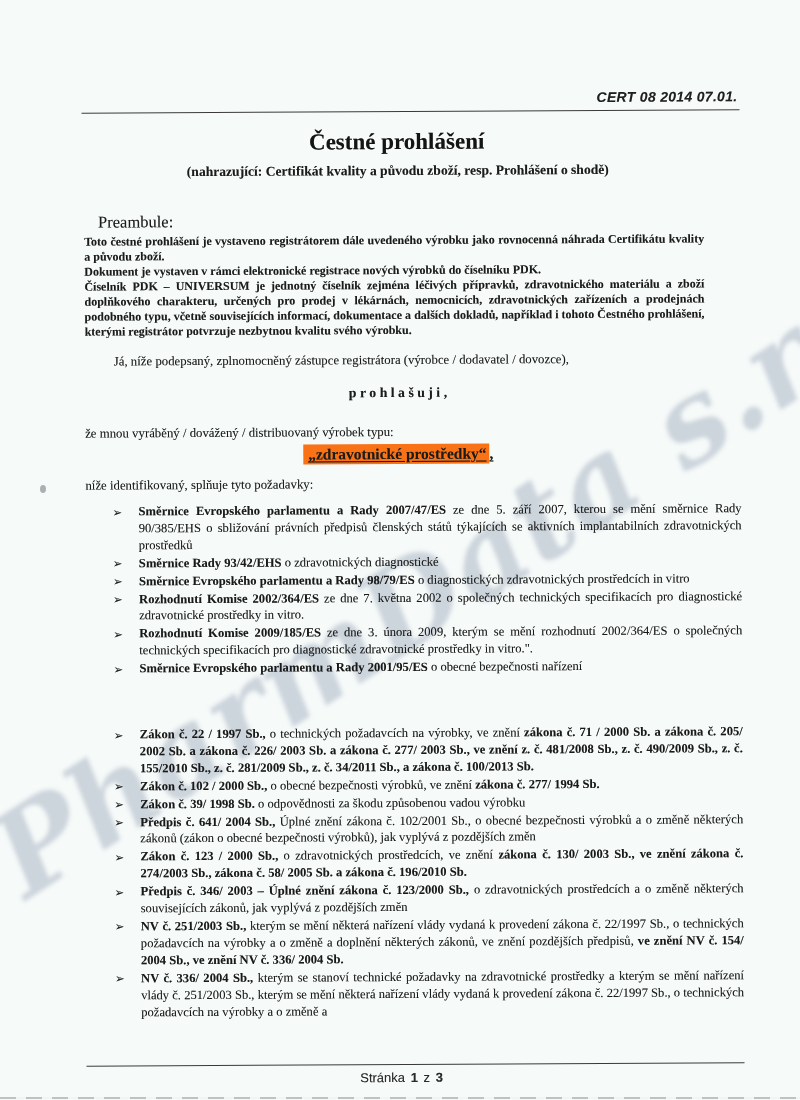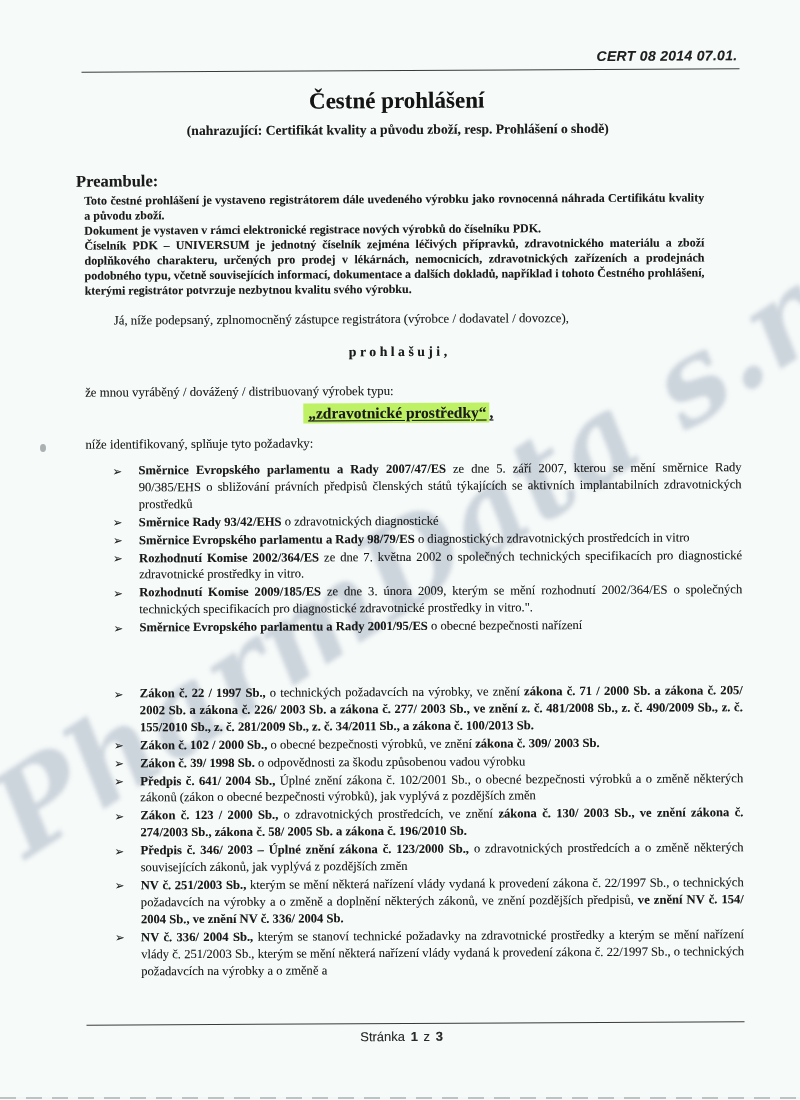--- a/index.html
+++ b/index.html
@@ -4,21 +4,21 @@
 <style>
   html, body { margin: 0; padding: 0; }
   body {
     width: 800px; height: 1100px;
     background: #f6faf9;
     font-family: "Liberation Serif", serif;
     color: #1b1b1b;
     overflow: hidden;
     position: relative;
   }
-  .scan-page { position: absolute; inset: 0; }
+  .scan-page { position: absolute; inset: 0; margin-top: 41px; }
 
   
   .watermark {
     position: absolute; left: -80px; top: 472px; width: 1040px; height: 140px;
     text-align: center; line-height: 140px; white-space: nowrap;
     font-family: "DejaVu Serif", serif; font-style: italic; font-weight: bold;
     font-size: 116px; letter-spacing: 1px;
     color: rgba(163,175,192,0.5);
     filter: blur(2.2px);
     transform: rotate(-33deg);
@@ -44,22 +44,22 @@
   .doc-title {
     position: absolute; top: 88px; left: 85px; width: 628px;
     text-align: center; font-size: 23px; font-weight: bold; color: #141414;
   }
   .doc-subtitle {
     position: absolute; top: 122px; left: 60px; width: 680px;
     text-align: center; font-size: 13.6px; font-weight: bold;
   }
 
   .preamble-heading {
-    position: absolute; top: 170px; left: 78px;
-    font-size: 16.5px; font-weight: bold;
+    position: absolute; top: 170px; left: 100px;
+    font-size: 16.5px; font-weight: normal;
   }
   .preamble-body {
     position: absolute; top: 192px; left: 86px; width: 620px;
     font-size: 12px; font-weight: bold; line-height: 15px; text-align: justify;
   }
 
   .intro-line {
     position: absolute; top: 312px; left: 86px; width: 620px;
     font-size: 12.8px; padding-left: 29px; box-sizing: border-box;
   }
@@ -69,21 +69,21 @@
   }
   .product-line {
     position: absolute; top: 384px; left: 86px; width: 620px;
     font-size: 12.8px;
   }
   .product-type-wrap {
     position: absolute; top: 404px; left: 85px; width: 628px;
     text-align: center; font-size: 15.5px; font-weight: bold;
   }
   .product-type-wrap .hl {
-    background: #bef264; padding: 1px 3px 2px 5px;
+    background: #f97316; padding: 1px 3px 2px 5px;
     text-decoration: underline; text-underline-offset: 2px;
   }
   .product-type-wrap .hl-suffix { text-decoration: underline; text-underline-offset: 2px; }
   .req-line {
     position: absolute; top: 436px; left: 86px; width: 620px;
     font-size: 12.8px;
   }
 
   ul.req-list {
     list-style: none; margin: 0; padding: 0;
@@ -158,21 +158,21 @@
     <ul class="req-list eu">
         <li><span class="marker">➢</span><span class="b">Směrnice Evropského parlamentu a Rady 2007/47/ES</span><span> ze dne 5. září 2007, kterou se mění směrnice Rady 90/385/EHS o sbližování právních předpisů členských států týkajících se aktivních implantabilních zdravotnických prostředků</span></li>
         <li><span class="marker">➢</span><span class="b">Směrnice Rady 93/42/EHS</span><span> o zdravotnických diagnostické</span></li>
         <li><span class="marker">➢</span><span class="b">Směrnice Evropského parlamentu a Rady 98/79/ES</span><span> o diagnostických zdravotnických prostředcích in vitro</span></li>
         <li><span class="marker">➢</span><span class="b">Rozhodnutí Komise 2002/364/ES</span><span> ze dne 7. května 2002 o společných technických specifikacích pro diagnostické zdravotnické prostředky in vitro.</span></li>
         <li><span class="marker">➢</span><span class="b">Rozhodnutí Komise 2009/185/ES</span><span> ze dne 3. února 2009, kterým se mění rozhodnutí 2002/364/ES o společných technických specifikacích pro diagnostické zdravotnické prostředky in vitro.".</span></li>
         <li><span class="marker">➢</span><span class="b">Směrnice Evropského parlamentu a Rady 2001/95/ES</span><span> o obecné bezpečnosti nařízení</span></li>
       </ul>
     <ul class="req-list cz">
         <li><span class="marker">➢</span><span class="b">Zákon č. 22 / 1997 Sb.,</span><span> o technických požadavcích na výrobky, ve znění </span><span class="b">zákona č. 71 / 2000 Sb. a zákona č. 205/ 2002 Sb. a zákona č. 226/ 2003 Sb. a zákona č. 277/ 2003 Sb., ve znění z. č. 481/2008 Sb., z. č. 490/2009 Sb., z. č. 155/2010 Sb., z. č. 281/2009 Sb., z. č. 34/2011 Sb.,  a zákona č. 100/2013 Sb.</span></li>
-        <li><span class="marker">➢</span><span class="b">Zákon č. 102 / 2000 Sb.,</span><span> o obecné bezpečnosti výrobků, ve znění </span><span class="b">zákona č. 309/ 2003 Sb.</span></li>
+        <li><span class="marker">➢</span><span class="b">Zákon č. 102 / 2000 Sb.,</span><span> o obecné bezpečnosti výrobků, ve znění </span><span class="b">zákona č. 277/ 1994 Sb.</span></li>
         <li><span class="marker">➢</span><span class="b">Zákon č. 39/ 1998 Sb.</span><span> o odpovědnosti za škodu způsobenou vadou výrobku</span></li>
         <li><span class="marker">➢</span><span class="b">Předpis č. 641/ 2004 Sb.,</span><span> Úplné znění zákona č. 102/2001 Sb., o obecné bezpečnosti výrobků a o změně některých zákonů (zákon o obecné bezpečnosti výrobků), jak vyplývá z pozdějších změn</span></li>
         <li><span class="marker">➢</span><span class="b">Zákon č. 123 / 2000 Sb.,</span><span> o zdravotnických prostředcích, ve znění </span><span class="b">zákona č. 130/ 2003 Sb., ve znění zákona č. 274/2003 Sb., zákona č. 58/ 2005 Sb. a zákona č. 196/2010 Sb.</span></li>
         <li><span class="marker">➢</span><span class="b">Předpis č. 346/ 2003 – Úplné znění zákona č. 123/2000 Sb.,</span><span> o zdravotnických prostředcích a o změně některých souvisejících zákonů, jak vyplývá z pozdějších změn</span></li>
         <li><span class="marker">➢</span><span class="b">NV č. 251/2003 Sb.,</span><span> kterým se mění některá nařízení vlády vydaná k provedení zákona č. 22/1997 Sb., o technických požadavcích na výrobky a o změně a doplnění některých zákonů, ve znění pozdějších předpisů, </span><span class="b">ve znění NV č. 154/ 2004 Sb., ve znění NV č. 336/ 2004 Sb.</span></li>
         <li><span class="marker">➢</span><span class="b">NV č. 336/ 2004 Sb.,</span><span> kterým se stanoví technické požadavky na zdravotnické prostředky a kterým se mění nařízení vlády č. 251/2003 Sb., kterým se mění některá nařízení vlády vydaná k provedení zákona č. 22/1997 Sb., o technických požadavcích na výrobky a o změně a</span></li>
       </ul>
 
     <div class="rule-bottom"></div>
     <div class="page-footer">

